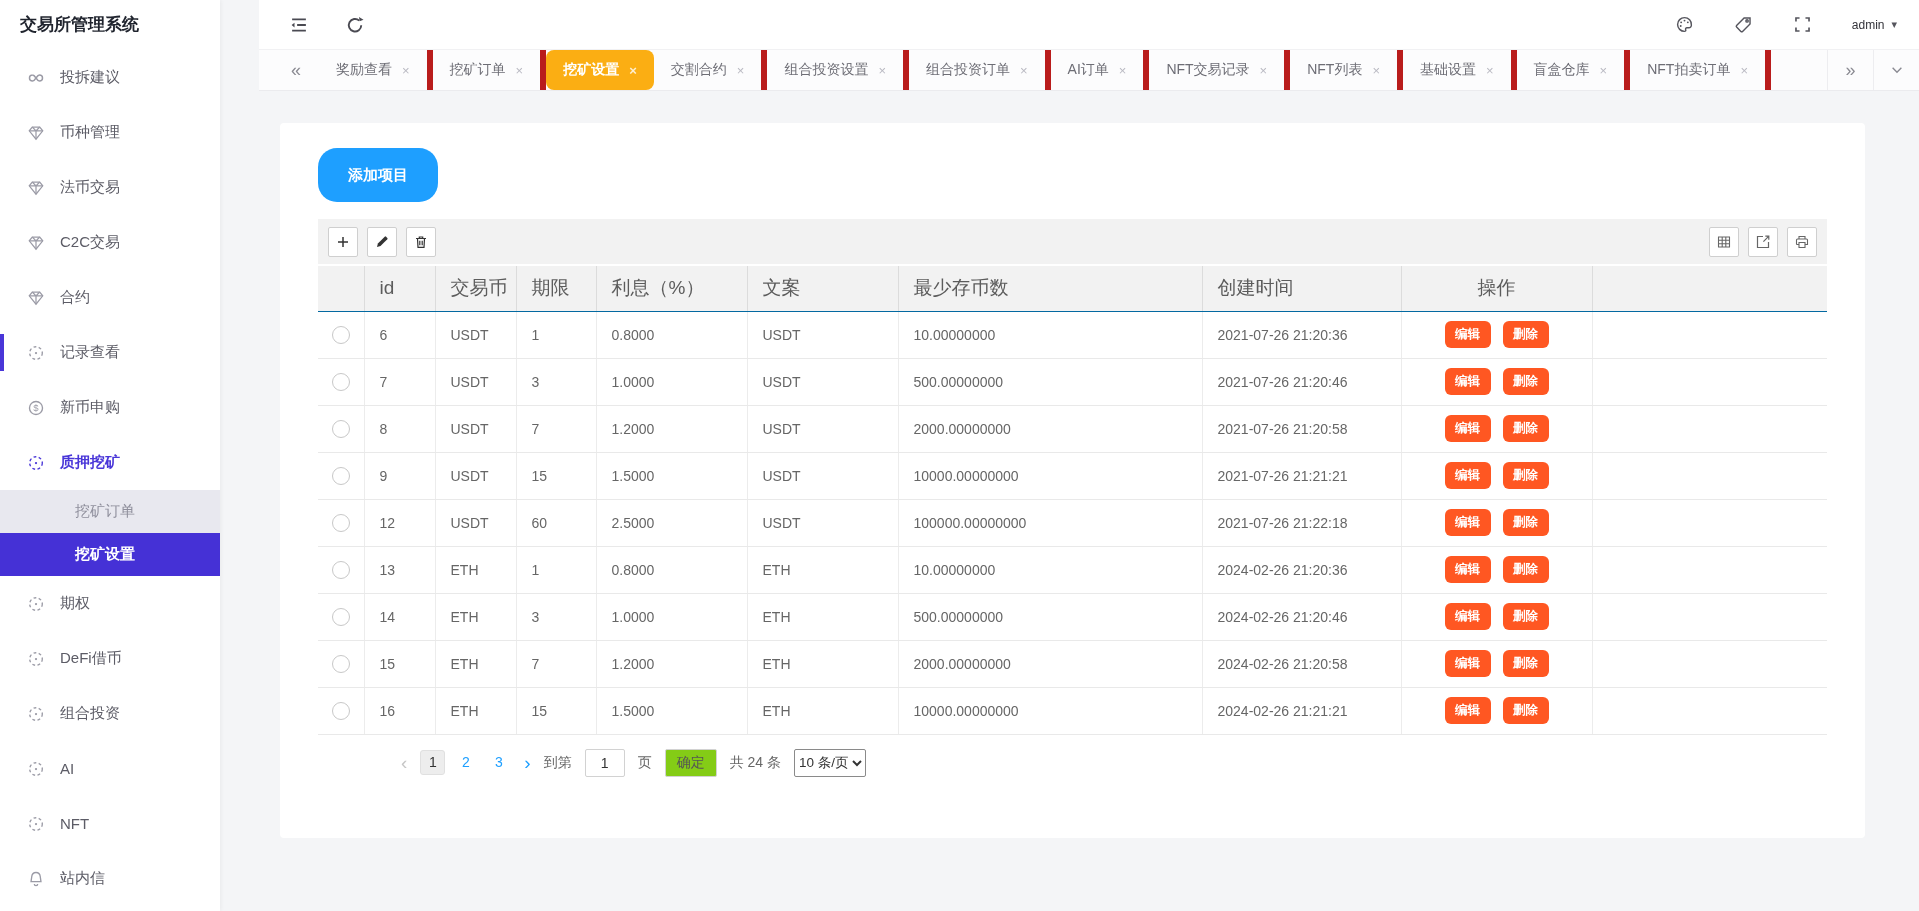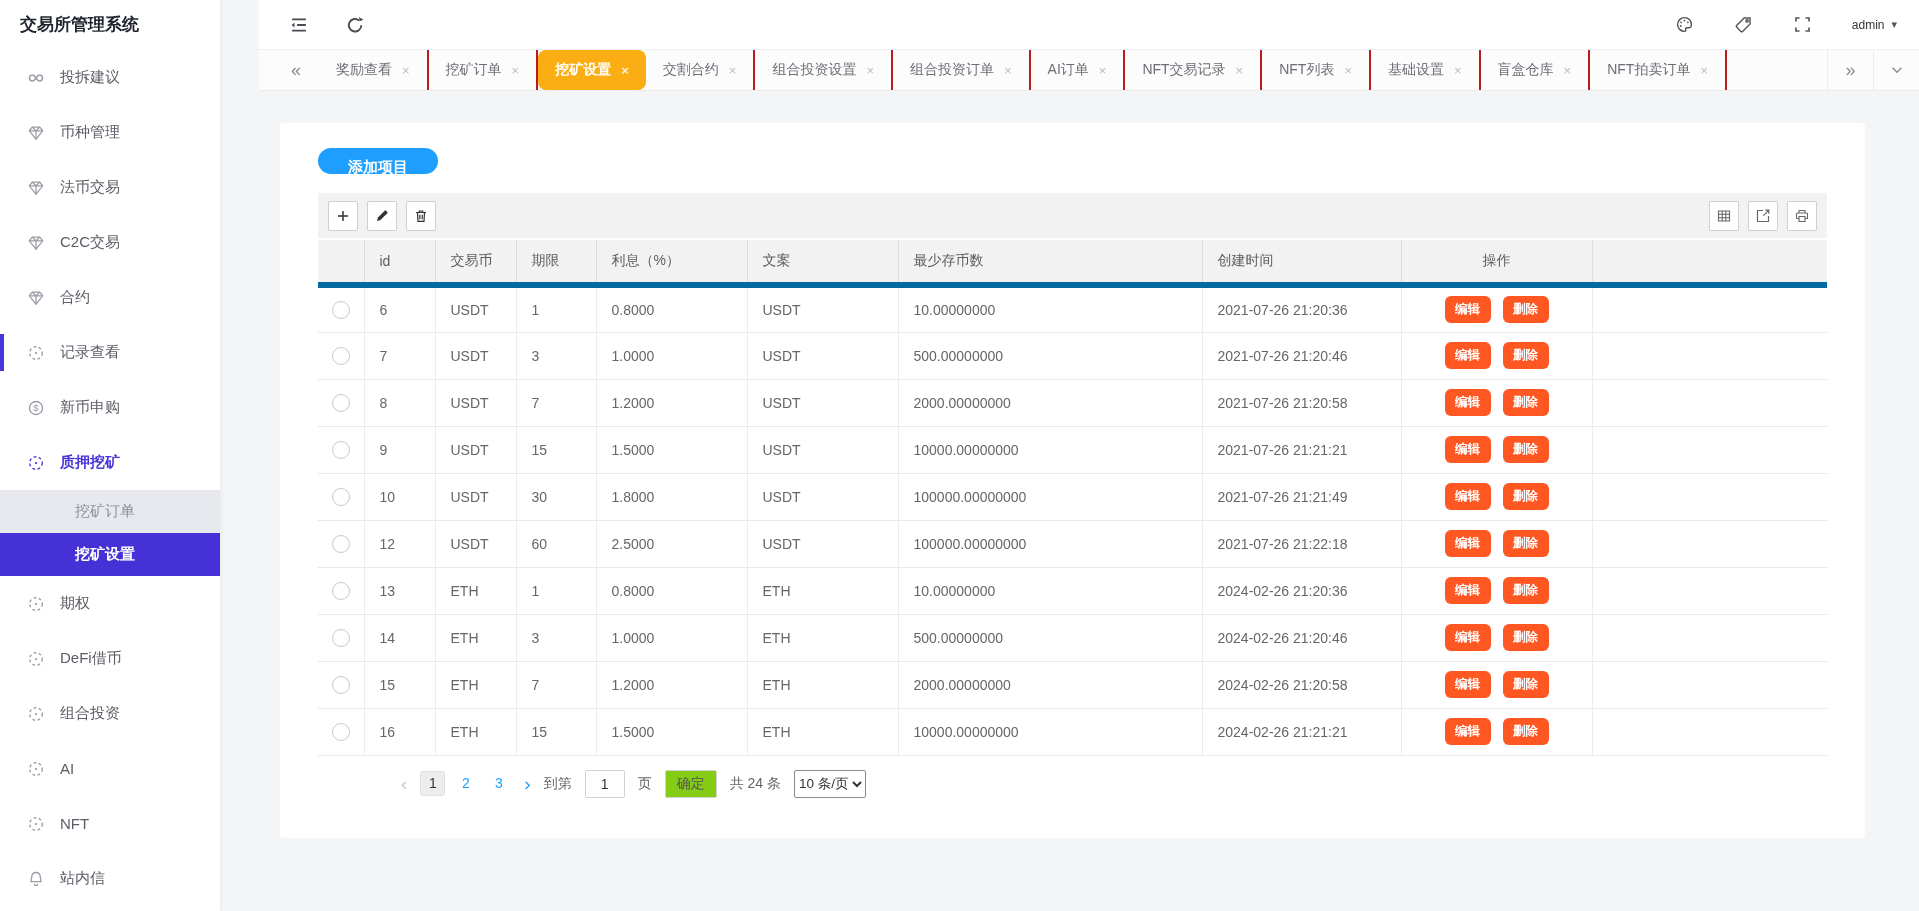--- a/index.html
+++ b/index.html
@@ -37,51 +37,51 @@
   .user-box { display:flex; align-items:center; gap:7px; cursor:pointer; }
   .user-name { font-size:12px; color:#33333a; }
   .caret { font-size:11px; color:#55555d; }
 
   .tabbar { height:41px; background:#fcfcfd; border-bottom:1px solid #ebebee;
     display:flex; align-items:stretch; }
   .tab-nav { width:46px; display:flex; align-items:center; justify-content:center;
     color:#8a8a92; font-size:18px; cursor:pointer; flex:none; }
   .tabs { display:flex; flex:1; overflow:hidden; }
   .tab { display:flex; align-items:center; gap:10px; padding:0 17px; font-size:14px;
-    color:#6d6d75; cursor:pointer; border-right:2px solid #b91c1c; white-space:nowrap; }
+    color:#6d6d75; cursor:pointer; border-right:6px solid #b91c1c; white-space:nowrap; }
   .tab .tab-close { font-size:13px; color:#b9b9c2; }
   .tab.active { background:#fbae13; border-radius:8px; color:#fff; font-weight:bold;
     border-right:none; }
   .tab.active .tab-close { color:rgba(255,255,255,.8); }
   .tab-right { margin-left:auto; display:flex; flex:none; }
   .tab-right .tab-nav { border-left:1px solid #ededf0; }
   .tab-nav .chev { width:14px; height:14px; color:#8a8a92; }
   .tab-nav .chev svg { width:100%; height:100%; display:block; }
 
   
   .content { flex:1; padding:32px 54px 0 21px; overflow:hidden; }
   .card { background:#fff; border-radius:4px; height:715px; padding:25px 38px;
     overflow:hidden; }
-  .add-btn { display:inline-block; height:26px; line-height:38px; padding:0 30px;
+  .add-btn { display:inline-block; height:54px; line-height:38px; padding:0 30px;
     background:#1e9fff; color:#fff; font-size:15px; font-weight:bold; border:none;
     border-radius:19px; cursor:pointer; font-family:inherit; }
 
   .tool-band { margin-top:17px; background:#f2f2f2; height:45px; display:flex;
     align-items:center; justify-content:space-between; padding:0 10px; }
   .tool-group { display:flex; gap:9px; }
   .tool-btn { width:30px; height:30px; background:#fff; border:1px solid #cfcfcf;
     border-radius:2px; display:flex; align-items:center; justify-content:center;
     cursor:pointer; color:#333; }
   .tool-btn.right { color:#666; }
   .tool-btn svg { width:16px; height:16px; display:block; }
 
   table.grid { width:100%; border-collapse:collapse; table-layout:fixed; margin-top:2px; }
-  .grid th { height:45px; background:#f2f2f2; font-weight:normal; font-size:14px;
+  .grid th { height:45px; background:#f2f2f2; font-weight:normal; font-size:19px;
     color:#5c5c5c; text-align:left; padding-left:15px;
-    border-right:1px solid #dcdcdc; border-bottom:6px solid #0369a1; }
+    border-right:1px solid #dcdcdc; border-bottom:1px solid #0369a1; }
   .grid th.c-radio, .grid td.c-radio { padding-left:0; text-align:center; }
   .grid th.c-ops, .grid td.c-ops { text-align:center; padding-left:0; }
   .grid th.c-fill, .grid td.c-fill { border-right:none; }
   .grid td { height:47px; font-size:14px; color:#666; padding-left:15px;
     border-right:1px solid #ececec; border-bottom:1px solid #e9e9e9; background:#fff;
     white-space:nowrap; overflow:hidden; }
   .radio { width:18px; height:18px; border:1px solid #c8c8c8; border-radius:50%;
     display:inline-block; background:#fff; vertical-align:middle; cursor:pointer; }
   .btn-op { display:inline-block; min-width:46px; padding:0 10px; height:27px;
     line-height:27px; background:#ff5722; color:#fff; border-radius:6px;
@@ -479,34 +479,20 @@
     <td class="c-interest">1.5000</td>
     <td class="c-copy">USDT</td>
     <td class="c-min">10000.00000000</td>
     <td class="c-time">2021-07-26 21:21:21</td>
     <td class="c-ops">
       <span class="btn-op">编辑</span><span class="btn-op">删除</span>
     </td>
     <td class="c-fill"></td>
   </tr>
 
-  <tr>
-    <td class="c-radio"><span class="radio"></span></td>
-    <td class="c-id">10</td>
-    <td class="c-coin">USDT</td>
-    <td class="c-term">30</td>
-    <td class="c-interest">1.8000</td>
-    <td class="c-copy">USDT</td>
-    <td class="c-min">100000.00000000</td>
-    <td class="c-time">2021-07-26 21:21:49</td>
-    <td class="c-ops">
-      <span class="btn-op">编辑</span><span class="btn-op">删除</span>
-    </td>
-    <td class="c-fill"></td>
-  </tr>
 
   <tr>
     <td class="c-radio"><span class="radio"></span></td>
     <td class="c-id">12</td>
     <td class="c-coin">USDT</td>
     <td class="c-term">60</td>
     <td class="c-interest">2.5000</td>
     <td class="c-copy">USDT</td>
     <td class="c-min">100000.00000000</td>
     <td class="c-time">2021-07-26 21:22:18</td>

